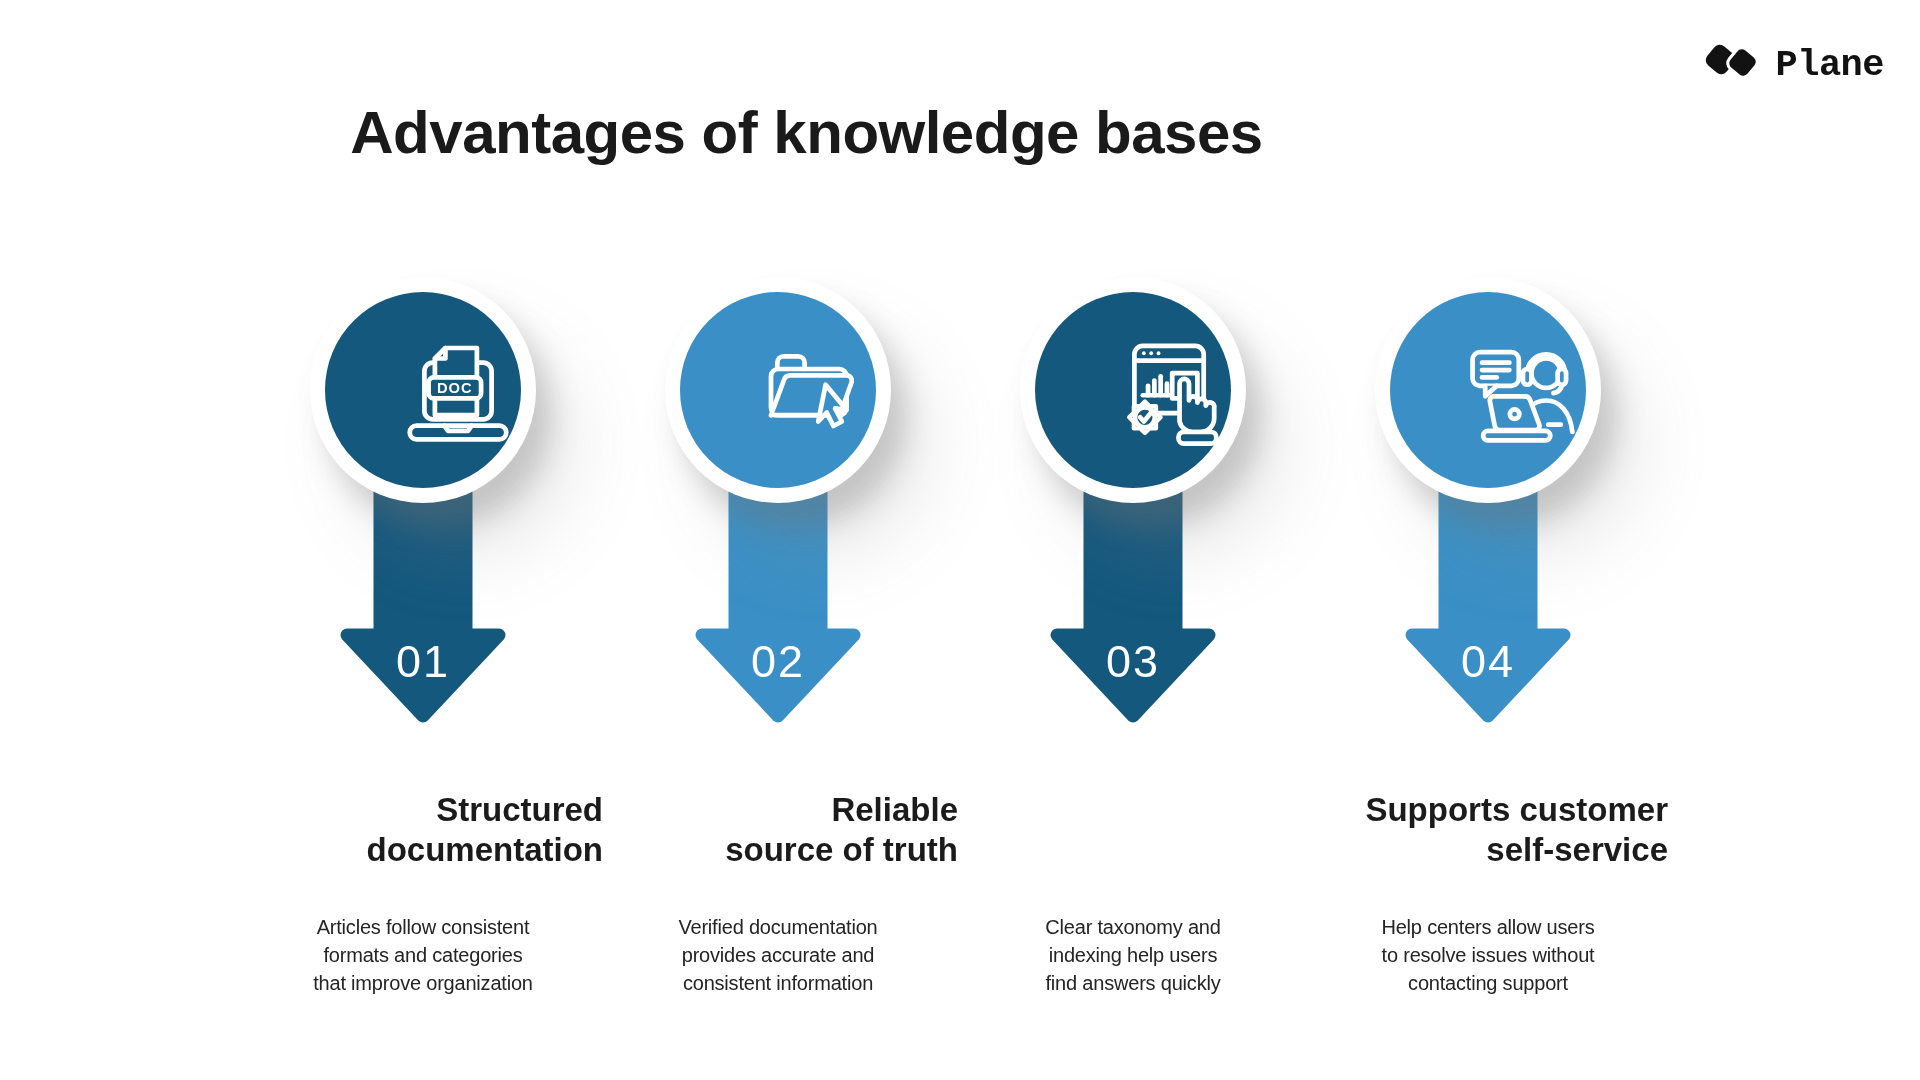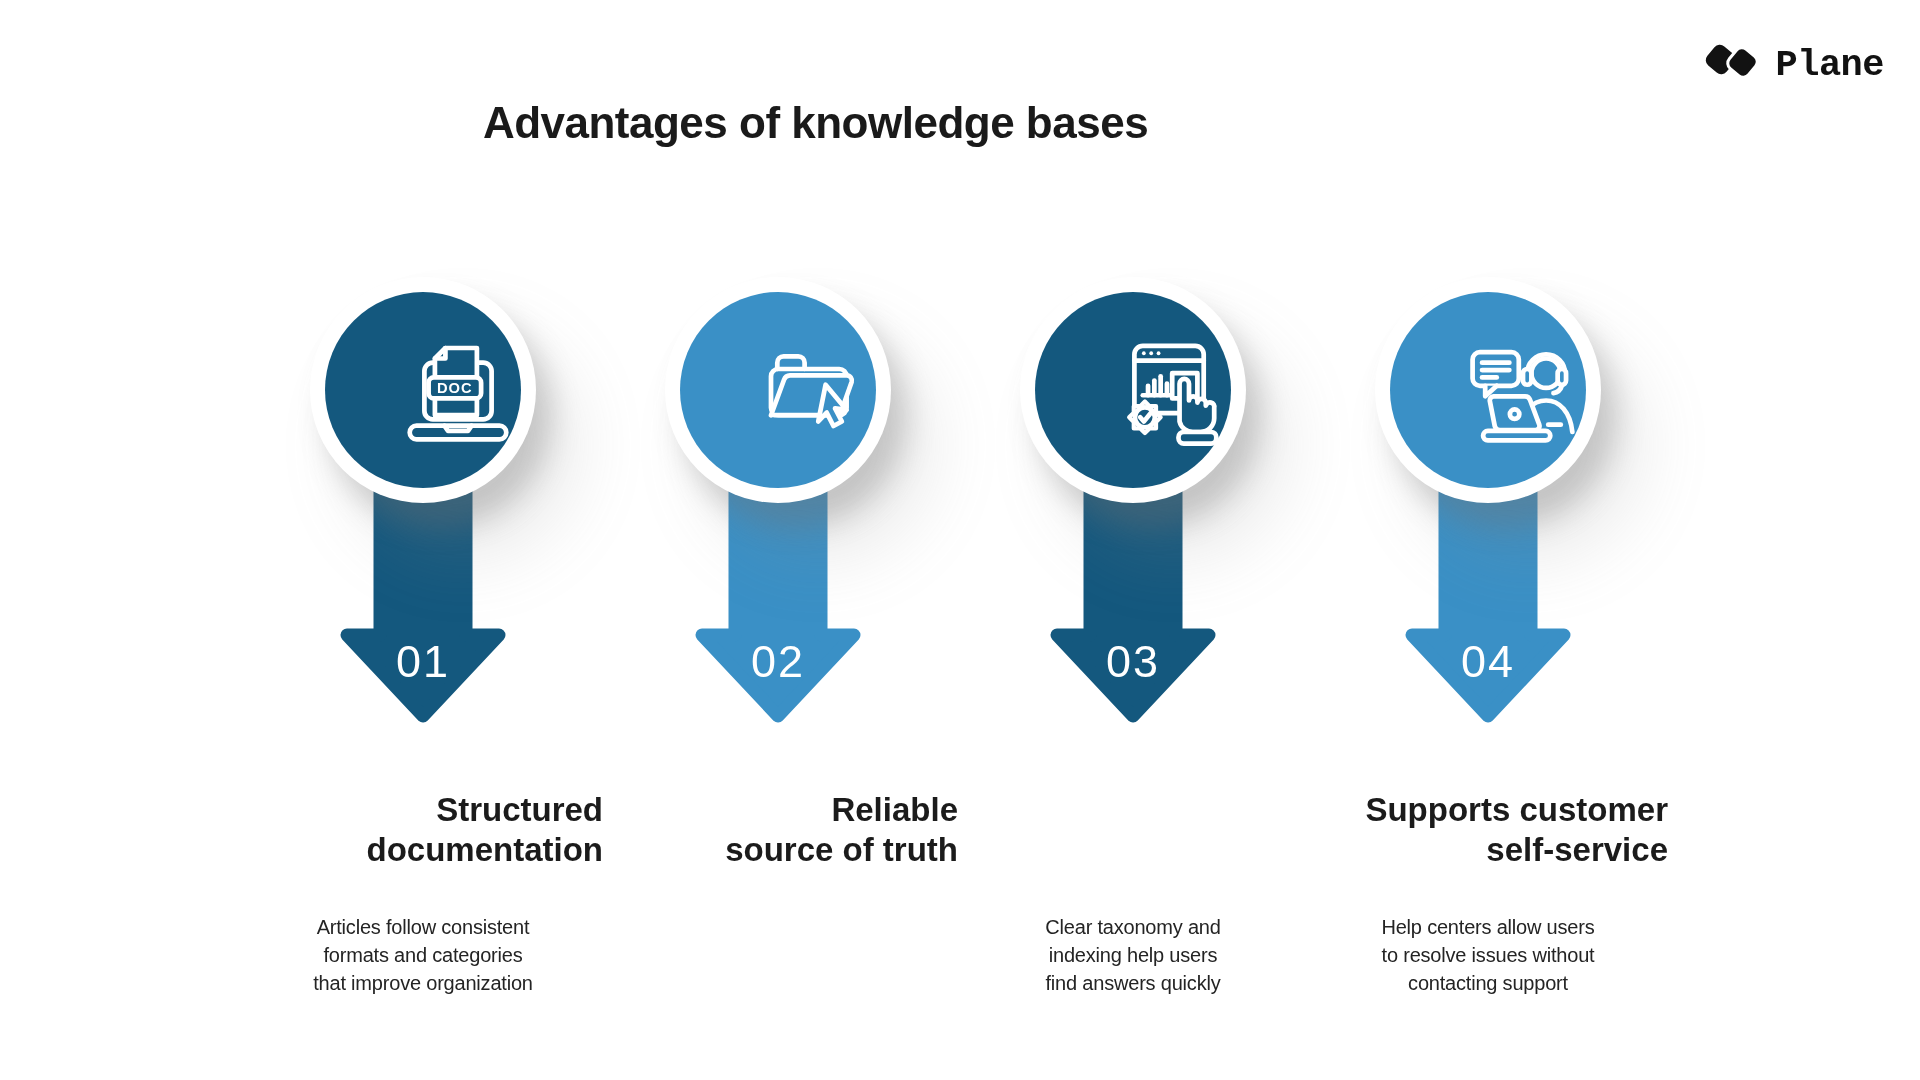--- a/index.html
+++ b/index.html
@@ -7,23 +7,23 @@
   body {
     font-family:"Liberation Sans", sans-serif;
     background:#ffffff;
     position:relative;
     overflow:hidden;
   }
   .stage { position:absolute; inset:0; }
 
   
   .title {
-    position:absolute; top:98px; left:9px; width:1613px;
+    position:absolute; top:98px; left:0; width:1613px;
     text-align:center;
-    font-size:44px; font-weight:600; letter-spacing:-0.5px;
+    font-size:60px; font-weight:600; letter-spacing:-0.5px;
     color:#1a1a1a;
   }
   .logo {
     position:absolute; top:40px; right:36px;
     display:flex; align-items:center; gap:12px;
   }
   .logo-mark { width:62px; height:50px; overflow:visible; }
   .logo-text {
     font-size:37px; font-weight:600; letter-spacing:-0.5px; color:#121212;font-family:Liberation Mono, monospace;
   }
@@ -133,20 +133,23 @@
             <path d="M26 40 v-6 a6 6 0 0 1 6 -6 h14 a6 6 0 0 1 6 6 v6"></path>
             <rect x="20" y="40" width="72" height="44" rx="7"></rect>
             <path d="M20 84 L32.5 50 a6 6 0 0 1 5.6 -4 H92 a5 5 0 0 1 4.8 6.4 L87 80 a6 6 0 0 1 -5.7 4 H23" style="fill:var(--accent)"></path>
             <path d="M72 55 L92 79 L81 77.5 L87.5 90 L79.5 94.3 L73 81.5 L65 90 Z" style="fill:var(--accent)"></path>
           </g>
         </svg>
       </div>
     </div>
     <h2 class="heading">Reliable
 source of truth</h2>
+    <p class="desc">Verified documentation
+provides accurate and
+consistent information</p>
   </section>
 
   <section class="col col-3 dark">
     <svg class="arrow" viewBox="0 0 180 300">
       <path class="arrow-shape" d="M47 10 H133 V195 H166 L90 276 L14 195 H47 Z"></path>
       <text class="arrow-num" x="90" y="237" text-anchor="middle">03</text>
     </svg>
     <div class="outer-circle">
       <div class="inner-circle">
         <svg class="icon" viewBox="0 0 120 120">

